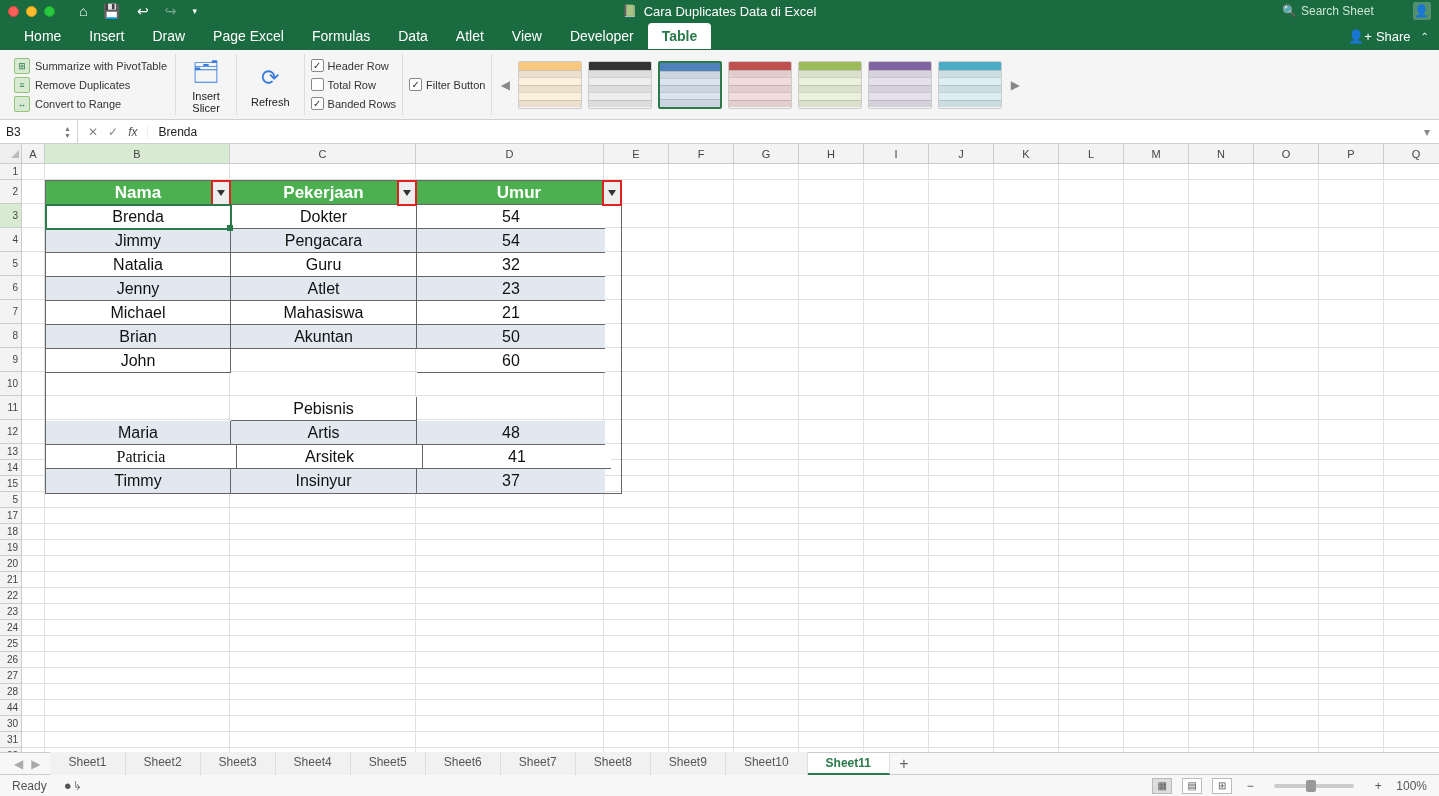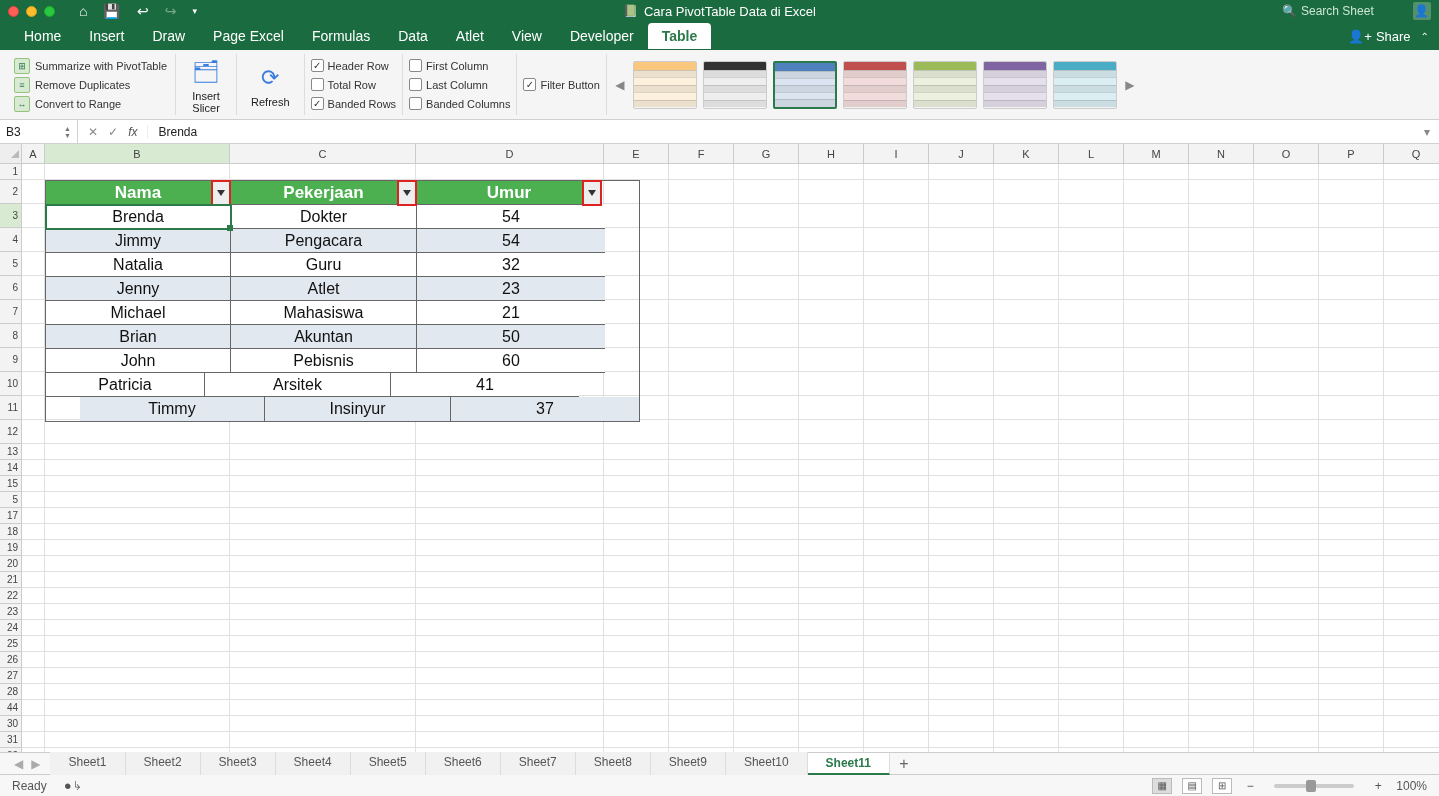--- a/index.html
+++ b/index.html
@@ -131,21 +131,21 @@
     <div class="tl grn"></div>
   </div>
   <div class="tbicons">
     <span>⌂</span>
     <span>💾</span>
     <span>↩</span>
     <span style="opacity:.4">↪</span>
     <span style="font-size:9px">▾</span>
   </div>
   <div class="doctitle">
-    <span>Cara PivotTable Data di Excel</span>
+    <span>Cara Duplicates Data di Excel</span>
   </div>
   <div class="titlebar-right">
     <div class="search-wrap">
       <span>🔍</span>
       <input placeholder="Search Sheet" style="">
     </div>
     <div class="profile-ico">👤</div>
   </div>
 </div>
 
@@ -204,34 +204,20 @@
         <div class="ckbox checked"></div>
         <span>Header Row</span>
       </div>
     <div class="checkrow">
         <div class="ckbox"></div>
         <span>Total Row</span>
       </div>
     <div class="checkrow">
         <div class="ckbox checked"></div>
         <span>Banded Rows</span>
-      </div>
-  </div>
-  <div class="ck-col">
-    <div class="checkrow">
-        <div class="ckbox"></div>
-        <span>First Column</span>
-      </div>
-    <div class="checkrow">
-        <div class="ckbox"></div>
-        <span>Last Column</span>
-      </div>
-    <div class="checkrow">
-        <div class="ckbox"></div>
-        <span>Banded Columns</span>
       </div>
   </div>
   <div class="ck-col">
     <div class="checkrow">
         <div class="ckbox checked"></div>
         <span>Filter Button</span>
       </div>
   </div>
   <div class="styles-group last">
     <div class="style-nav">◀</div>
@@ -978,21 +964,21 @@
           <div class="cella short" style="width: 65px;"></div>
           <div class="cella short" style="width: 65px;"></div>
           <div class="cella short" style="width: 65px;"></div>
         </div>
       </div>
 
     <div class="xtable">
       <div class="xtr" id="xthead">
           <div class="xth" style="width: 185px;">Nama<div class="filterbtn"></div></div>
           <div class="xth" style="width: 186px;">Pekerjaan<div class="filterbtn"></div></div>
-          <div class="xth" style="width: 184px;">Umur<div class="filterbtn"></div></div>
+          <div class="xth" style="width: 204px;">Umur<div class="filterbtn"></div></div>
         </div>
       <div id="xtbody">
           <div class="xtr noband">
             <div class="xtd selected-cell" style="width: 185px;">Brenda</div>
             <div class="xtd" style="width: 186px;">Dokter</div>
             <div class="xtd" style="width: 188px;">54</div>
           </div>
           <div class="xtr band">
             <div class="xtd" style="width: 185px;">Jimmy</div>
             <div class="xtd" style="width: 186px;">Pengacara</div>
@@ -1013,30 +999,35 @@
             <div class="xtd" style="width: 186px;">Mahasiswa</div>
             <div class="xtd" style="width: 188px;">21</div>
           </div>
           <div class="xtr band">
             <div class="xtd" style="width: 185px;">Brian</div>
             <div class="xtd" style="width: 186px;">Akuntan</div>
             <div class="xtd" style="width: 188px;">50</div>
           </div>
           <div class="xtr noband">
             <div class="xtd" style="width: 185px;">John</div>
-            <div class="xtd" style="width: 186px;">Pebisnis</div>
+            <div class="xtd" style="width: 186px; margin-top: 48px;">Pebisnis</div>
             <div class="xtd" style="width: 188px;">60</div>
           </div>
+          <div class="xtr band">
+            <div class="xtd" style="width: 185px;">Maria</div>
+            <div class="xtd" style="width: 186px;">Artis</div>
+            <div class="xtd" style="width: 188px;">48</div>
+          </div>
           <div class="xtr noband">
-            <div class="xtd" style="width: 159px;">Patricia</div>
+            <div class="xtd" style="width: 191px; font-family: Liberation Serif, serif;">Patricia</div>
             <div class="xtd" style="width: 186px;">Arsitek</div>
             <div class="xtd" style="width: 188px;">41</div>
           </div>
           <div class="xtr band">
-            <div class="xtd" style="width: 185px; margin-left: 34px;">Timmy</div>
+            <div class="xtd" style="width: 185px;">Timmy</div>
             <div class="xtd" style="width: 186px;">Insinyur</div>
             <div class="xtd" style="width: 188px;">37</div>
           </div>
         </div>
     </div>
   </div>
 </div>
 
 <div class="sheettabs">
   <div class="sheet-nav">

